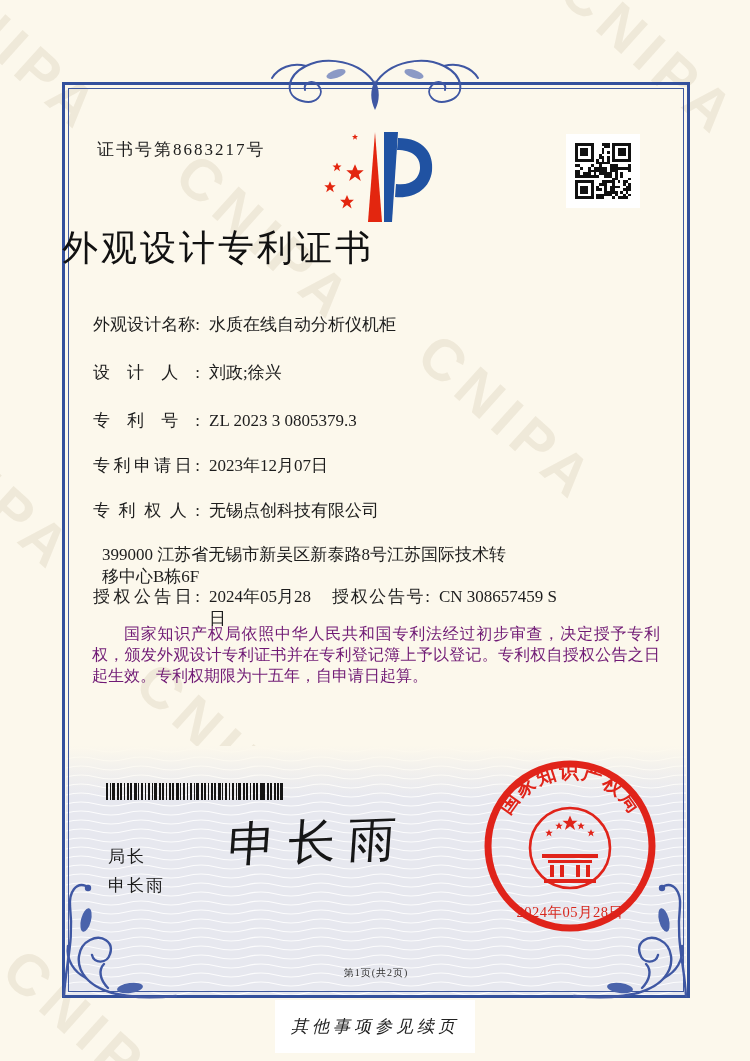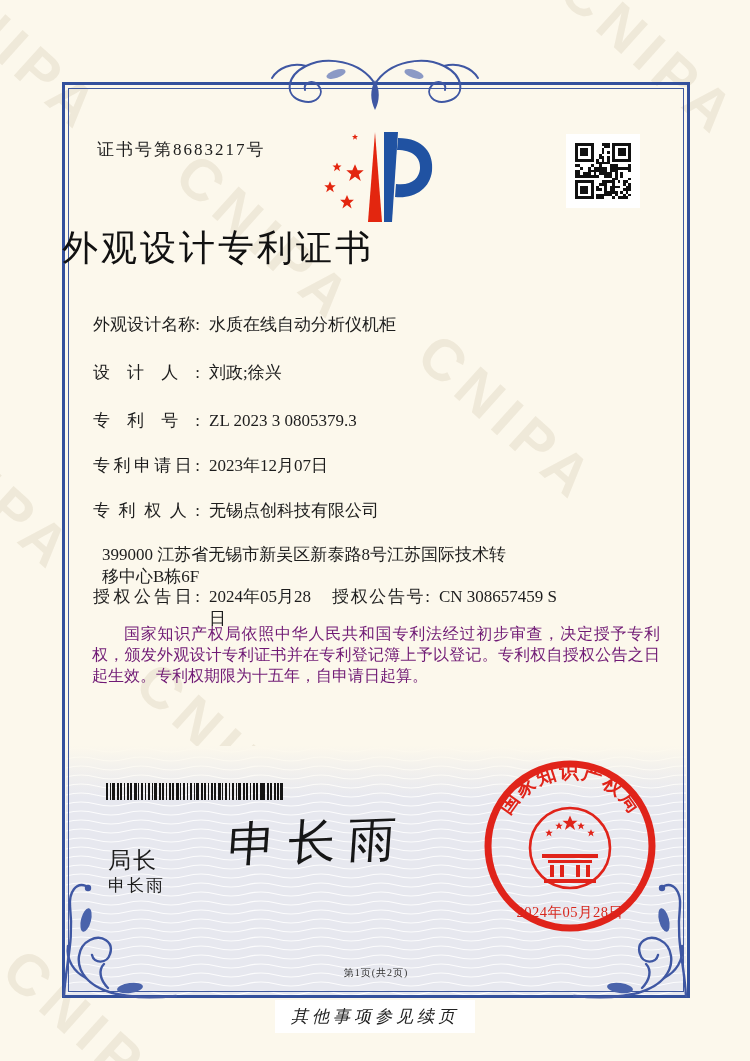--- a/index.html
+++ b/index.html
@@ -42,32 +42,32 @@
   .lab2{width:98px;flex:none;margin-left:8px;text-align:justify;text-align-last:justify;}
   
   .paras{position:absolute;left:92px;top:623px;width:568px;}
   .paras p{margin:0 0 10px;text-indent:2em;text-align:justify;
     font-size:16px;line-height:21px;color:#701a75;}
   
   .barcode{position:absolute;left:106px;top:783px;width:178px;height:17px;
     background-image:
       repeating-linear-gradient(90deg,#151515 0 1.5px,rgba(0,0,0,0) 1.5px 3.5px),
       repeating-linear-gradient(90deg,#151515 0 1px,rgba(0,0,0,0) 1px 6px);}
-  .director-title{position:absolute;left:108px;top:845px;font-size:23px;letter-spacing:2px;
+  .director-title{position:absolute;left:108px;top:845px;font-size:17px;letter-spacing:2px;
     font-family:"Liberation Sans","DejaVu Sans",sans-serif;}
   .director-name{position:absolute;left:108px;top:874px;font-size:17px;letter-spacing:2px;
     font-family:"Liberation Sans","DejaVu Sans",sans-serif;}
   .signature{position:absolute;left:228px;top:810px;font-size:48px;letter-spacing:12px;
     color:#161616;transform:rotate(-2deg) skewX(-6deg);white-space:nowrap;}
   .seal{position:absolute;left:478px;top:756px;}
   
   .page-no{position:absolute;left:62px;top:966px;width:628px;text-align:center;
     font-size:10px;letter-spacing:1px;color:#333;}
   .note{position:absolute;left:50%;transform:translateX(-50%);top:1000px;
-    background:#fff;padding:5px 16px;font-size:17px;letter-spacing:4px;font-style:italic;color:#222;
+    background:#fff;padding:15px 16px;font-size:17px;letter-spacing:4px;font-style:italic;color:#222;
     white-space:nowrap;}
 </style>
 </head>
 <body>
 
 <span class="wm" style="left:-45px;top:-50px">CNIPA</span>
 <span class="wm" style="left:208px;top:140px">CNIPA</span>
 <span class="wm" style="left:592px;top:-45px">CNIPA</span>
 <span class="wm" style="left:450px;top:320px">CNIPA</span>
 <span class="wm" style="left:-72px;top:390px">CNIPA</span>

